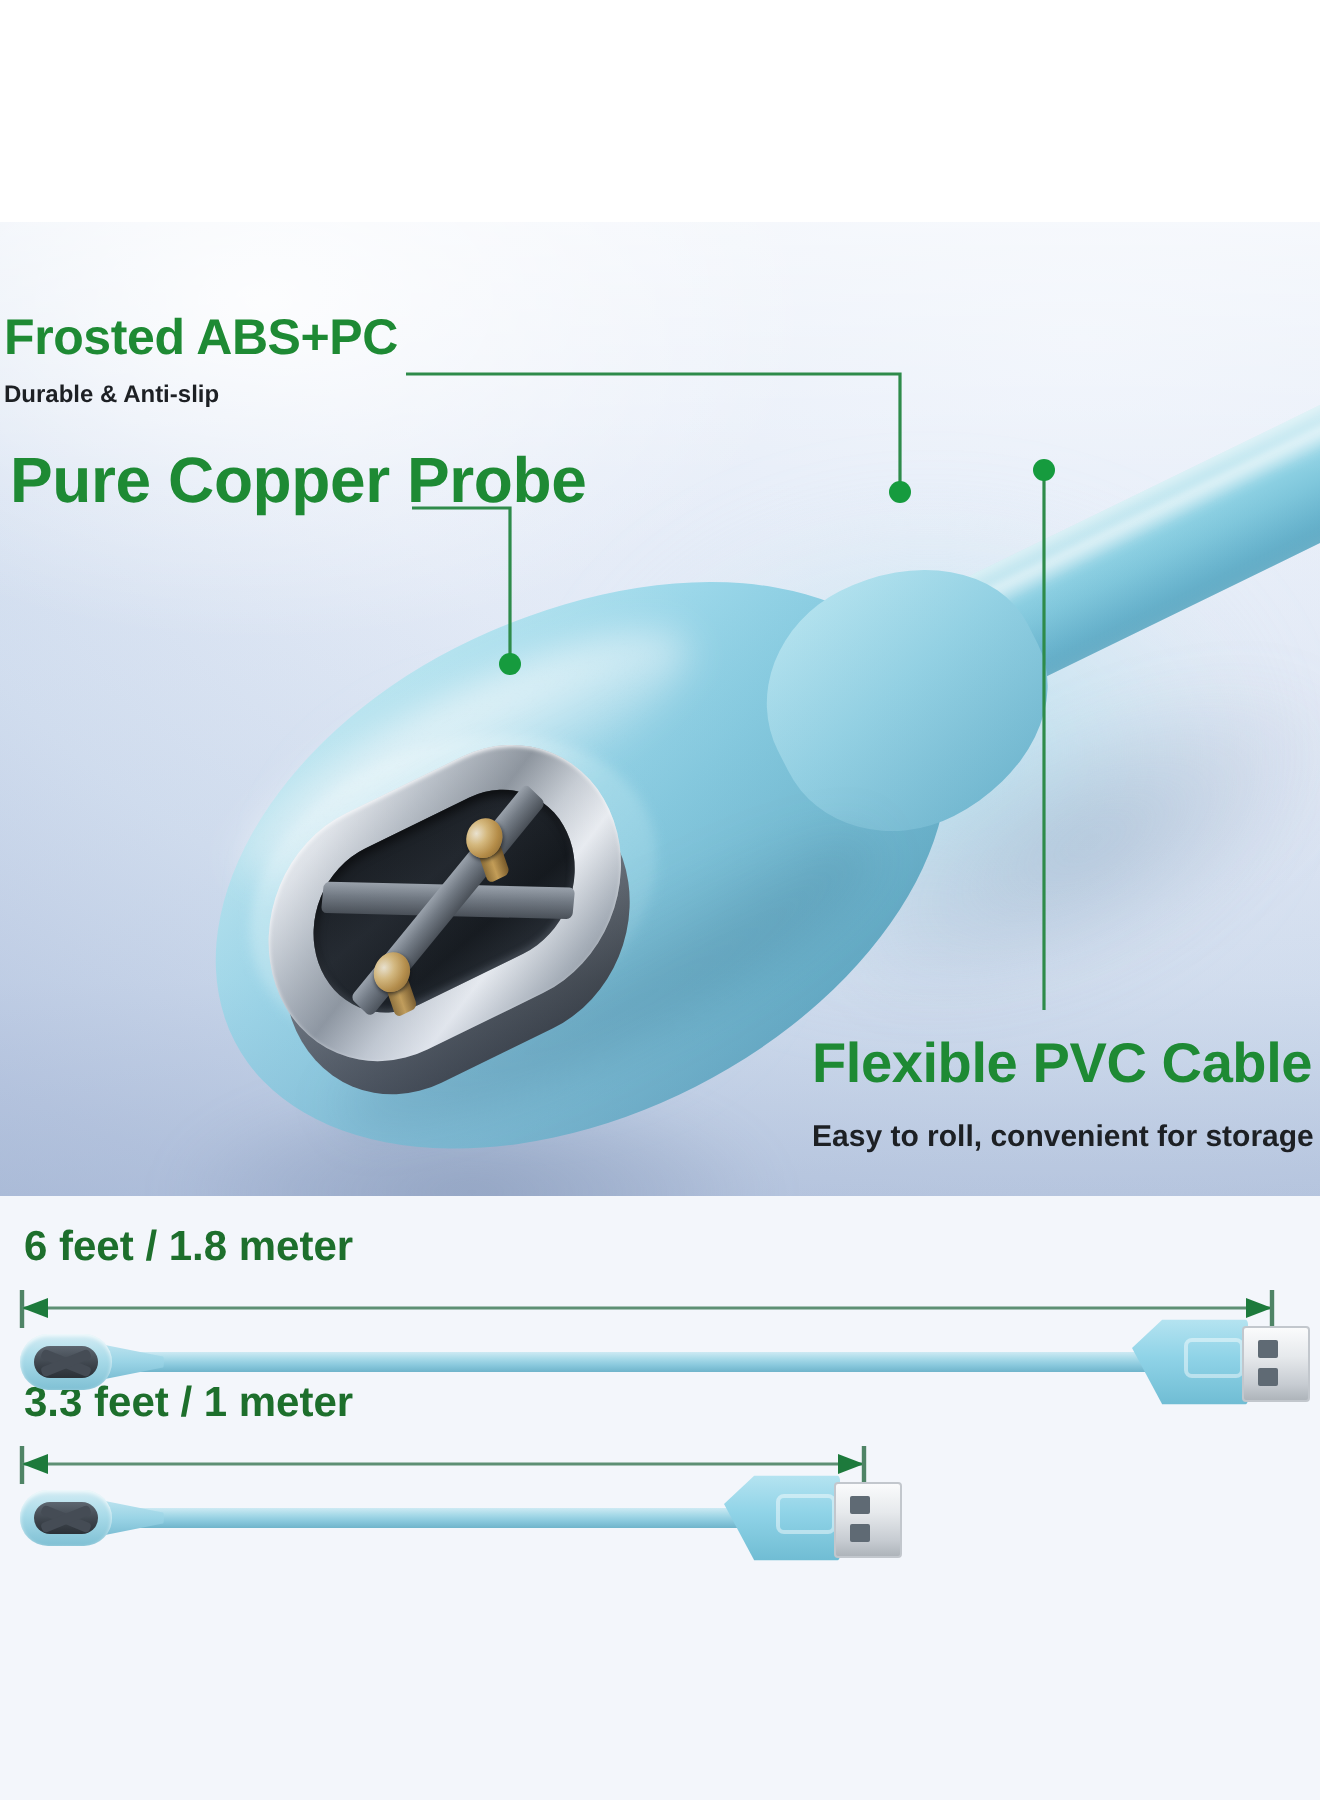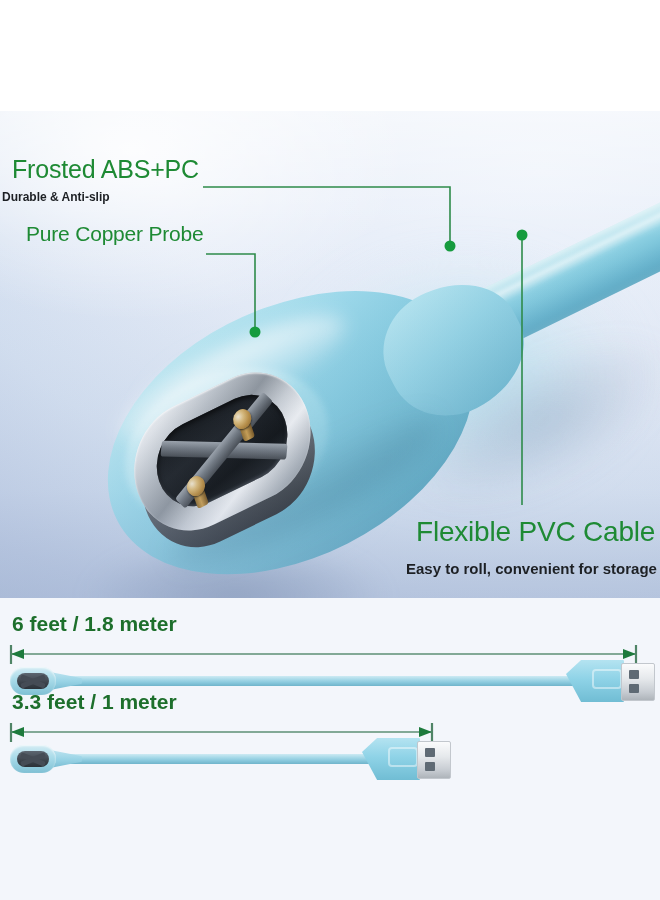--- a/index.html
+++ b/index.html
@@ -254,35 +254,34 @@
     position: absolute;
     left: 0; top: 0;
     width: 660px; height: 900px;
     pointer-events: none;
   }
 
   
   .callout-title {
     position: absolute;
     color: #1e8a34;
-    font-weight: 400;
+    font-weight: 700;
     letter-spacing: -.2px;
     white-space: nowrap;
-    margin-left: 10px;
   }
   .callout-sub {
     position: absolute;
     color: #1d2024;
     font-weight: 700;
     white-space: nowrap;
   }
 
   #t-abs    { left: 2px;  top: 155px; font-size: 25px; }
   #s-abs    { left: 2px;  top: 190px; font-size: 12px; }
-  #t-copper { left: 16px;  top: 222px; font-size: 21px; }
+  #t-copper { left: 5px;  top: 222px; font-size: 32px; }
   #s-copper { left: 2px;  top: 256px; font-size: 16px; }
   #t-pvc    { left: 406px; top: 516px; font-size: 28px; }
   #s-pvc    { left: 406px; top: 549px; font-size: 15px; margin-top: 11px; }
 
   
   #specs {
     position: absolute;
     left: 0;
     top: 598px;
     width: 660px;

